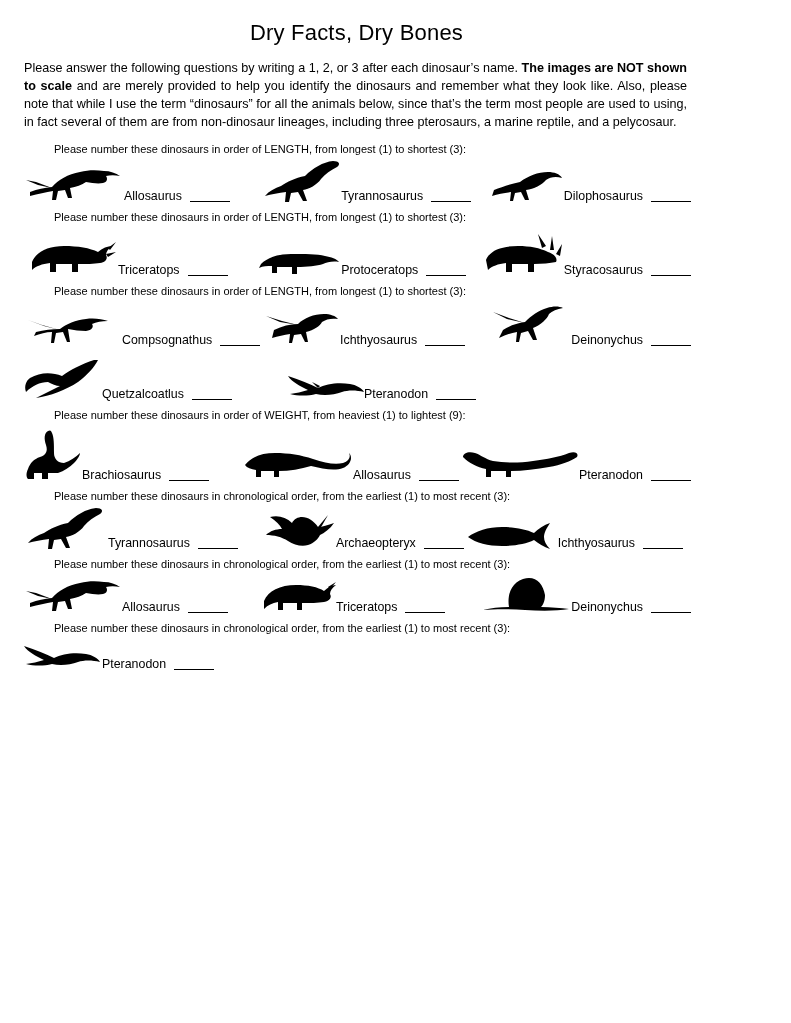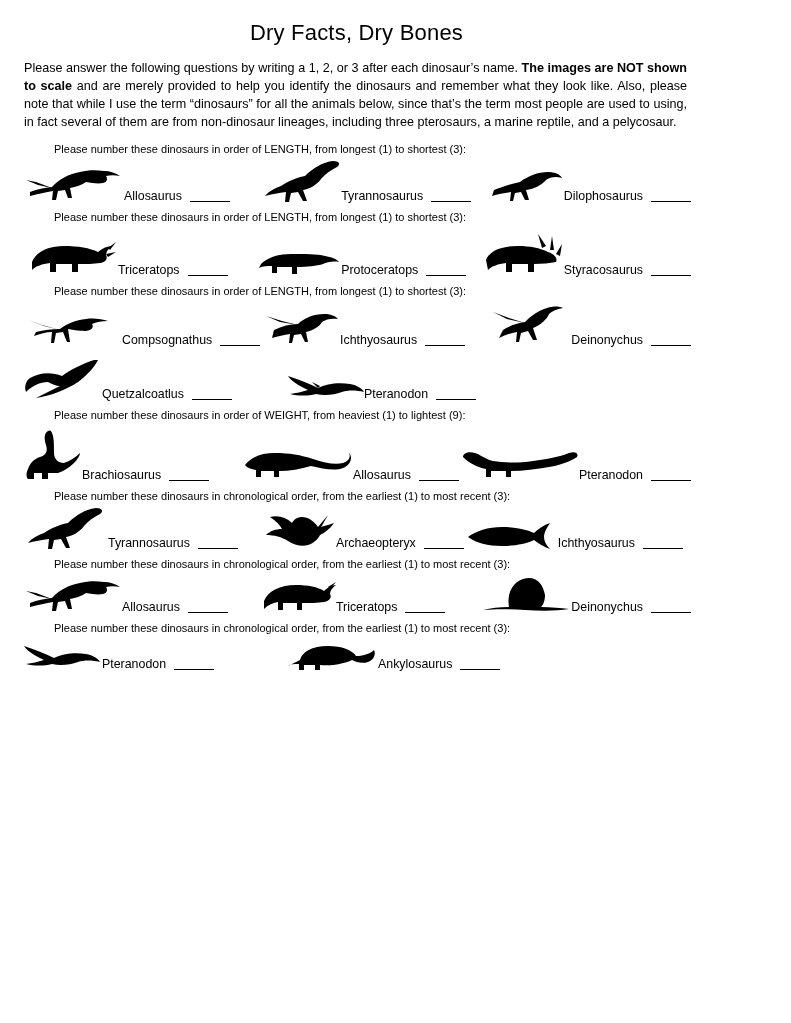--- a/index.html
+++ b/index.html
@@ -326,25 +326,16 @@
     <div class="row">
       <div class="item col1">
         <span class="silhouette">
           <svg width="80" height="34" viewBox="0 0 80 34">
               <path fill="#000" d="M2 8 C14 12 24 16 32 20 C40 16 52 14 64 16 C70 17 76 20 78 24 C70 22 62 22 56 24 C48 27 38 28 30 26 C22 28 12 28 4 26 C10 25 16 24 22 22 C14 18 6 14 2 8 Z"></path>
             </svg>
         </span>
         <span class="name">Pteranodon</span>
         <span class="blank"></span>
       </div>
-      <div class="item col2">
-        <span class="silhouette">
-          <svg width="92" height="34" viewBox="0 0 92 34">
-              <path fill="#000" d="M14 22 C16 14 26 8 42 8 C56 8 66 12 70 18 C76 18 84 16 88 12 C90 16 88 22 82 24 C76 26 70 24 66 22 C58 26 46 28 34 27 L34 32 L29 32 L29 27 L18 27 L18 32 L13 32 L13 26 C8 26 4 26 2 28 Z"></path>
-            </svg>
-        </span>
-        <span class="name">Ankylosaurus</span>
-        <span class="blank"></span>
-      </div>
     </div>
   </div>
 
 </div>
 
 </body></html>

